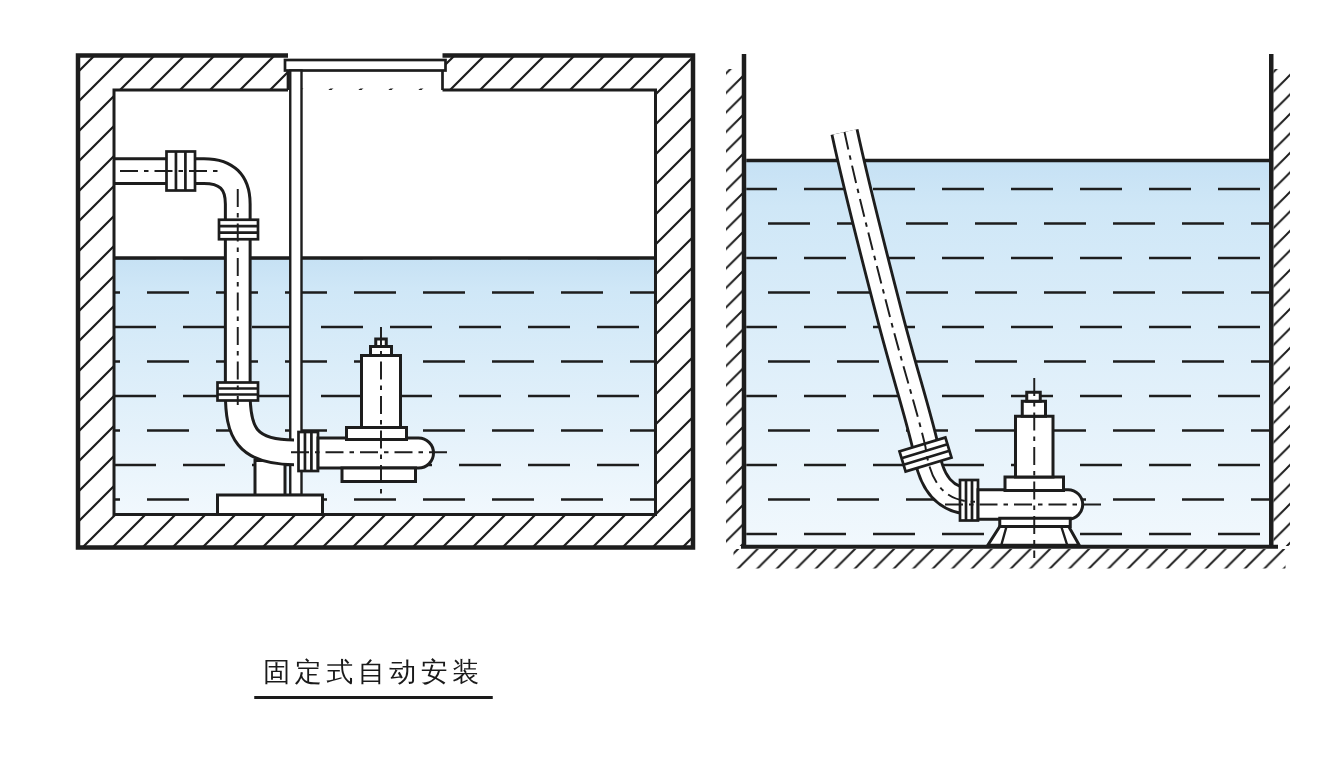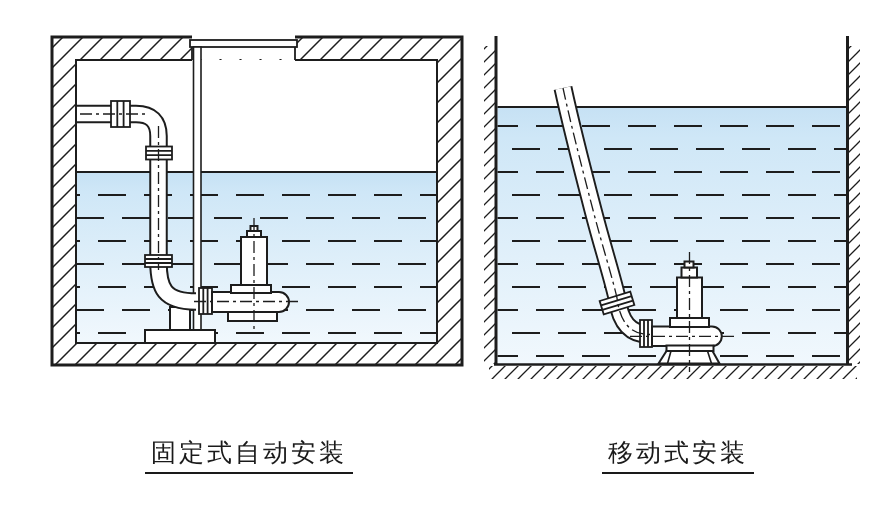--- a/index.html
+++ b/index.html
@@ -8,21 +8,21 @@
     width:887px;height:511px;
     background:#ffffff;
     overflow:hidden;
     font-family:"DejaVu Sans","Liberation Sans",sans-serif;
   }
   #drawing{position:absolute;left:0;top:0;}
   .caption{
     position:absolute;
     top:439px;
     transform:translateX(-50%);
-    font-size:25px;
+    font-size:18px;
     letter-spacing:3px;
     color:#1a1a1a;
     border-bottom:2px solid #1a1a1a;
     padding:0 6px 5px 6px;
     white-space:nowrap;
     line-height:1.1;
   }
   .cap-left{left:249px;}
   .cap-right{left:678px;}
 </style>
@@ -164,17 +164,14 @@
       <path d="M563,88 C571,125 580,160 593,210 C602,245 612,276 617,298 C620,321 629,334.5 650,334.5"></path>
       <path d="M630,336.3 H736"></path>
       <path d="M689.5,252 V372"></path>
     </g>
   </g>
 </svg>
 
 <div class="caption cap-left">
   <span>固定式自动安装</span>
 </div>
-<div class="caption cap-right">
-  <span>移动式安装</span>
-</div>
 
 </div>
 
 </body></html>

